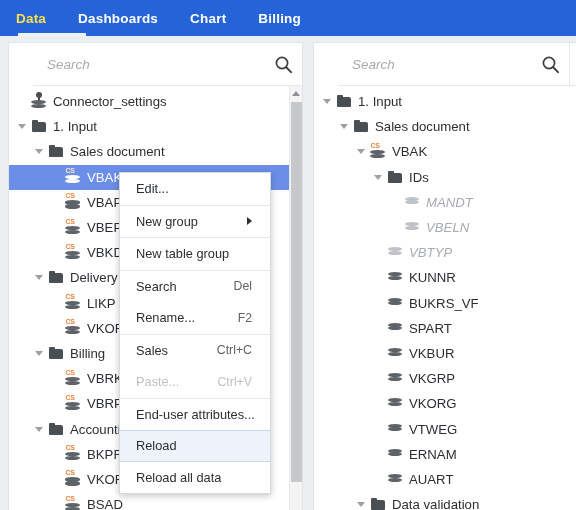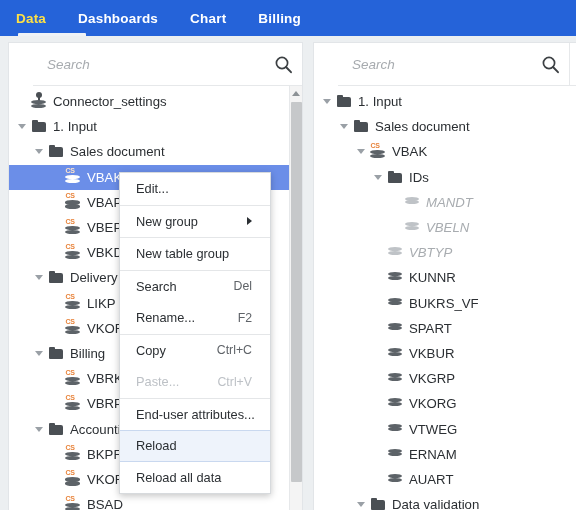--- a/index.html
+++ b/index.html
@@ -734,21 +734,21 @@
       <div class="ctx-item">
         <span>Search</span>
         <span class="accel">Del</span>
       </div>
       <div class="ctx-item">
         <span>Rename...</span>
         <span class="accel">F2</span>
       </div>
       <div class="ctx-sep"></div>
       <div class="ctx-item">
-        <span>Copy</span>
+        <span>Sales</span>
         <span class="accel">Ctrl+C</span>
       </div>
       <div class="ctx-item disabled">
         <span>Paste...</span>
         <span class="accel">Ctrl+V</span>
       </div>
       <div class="ctx-sep"></div>
       <div class="ctx-item">
         <span>End-user attributes...</span>
       </div>

